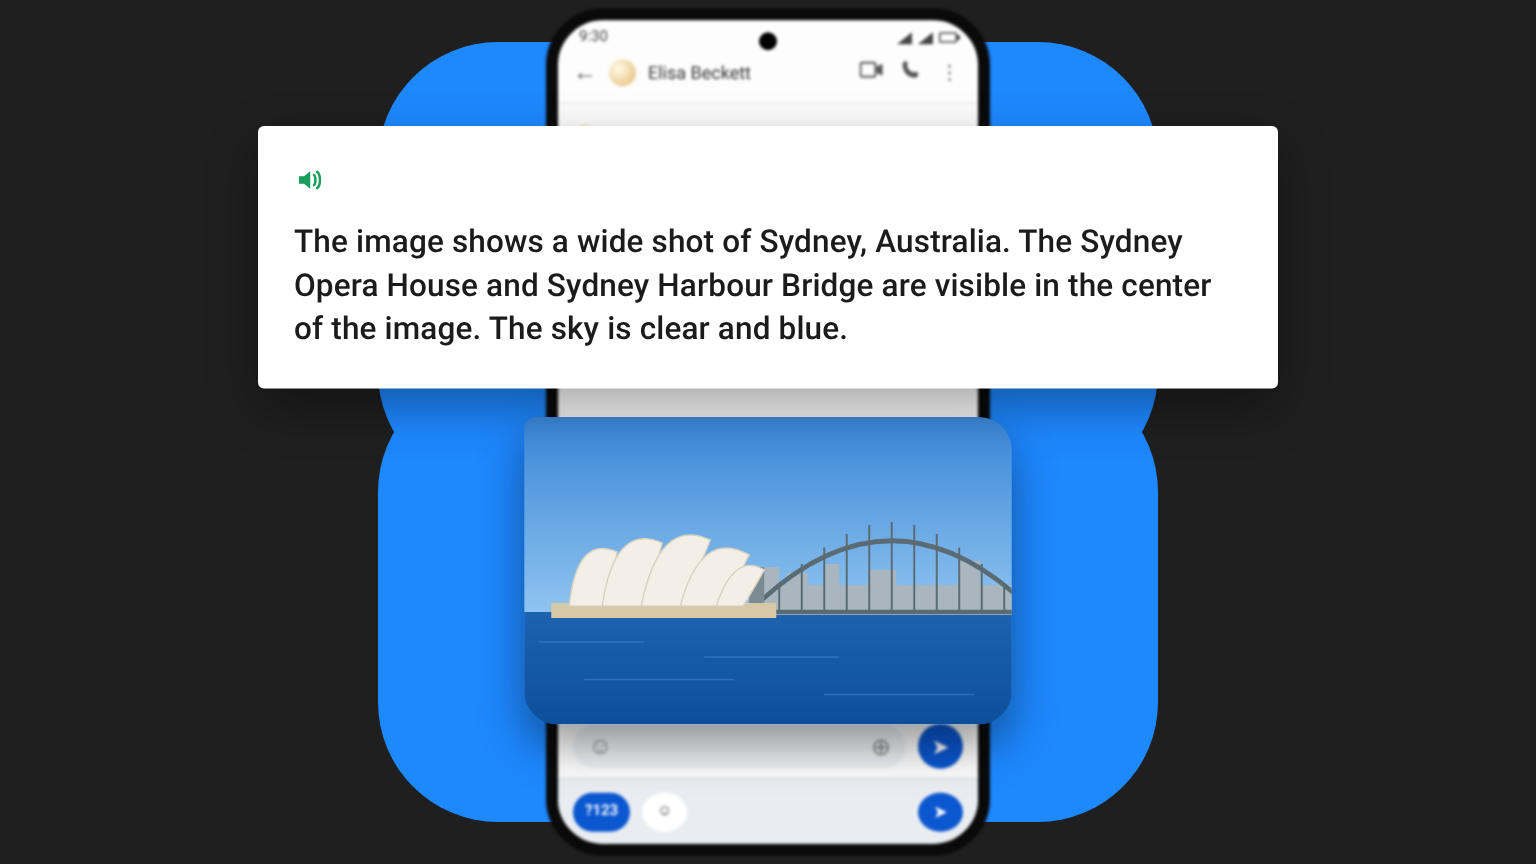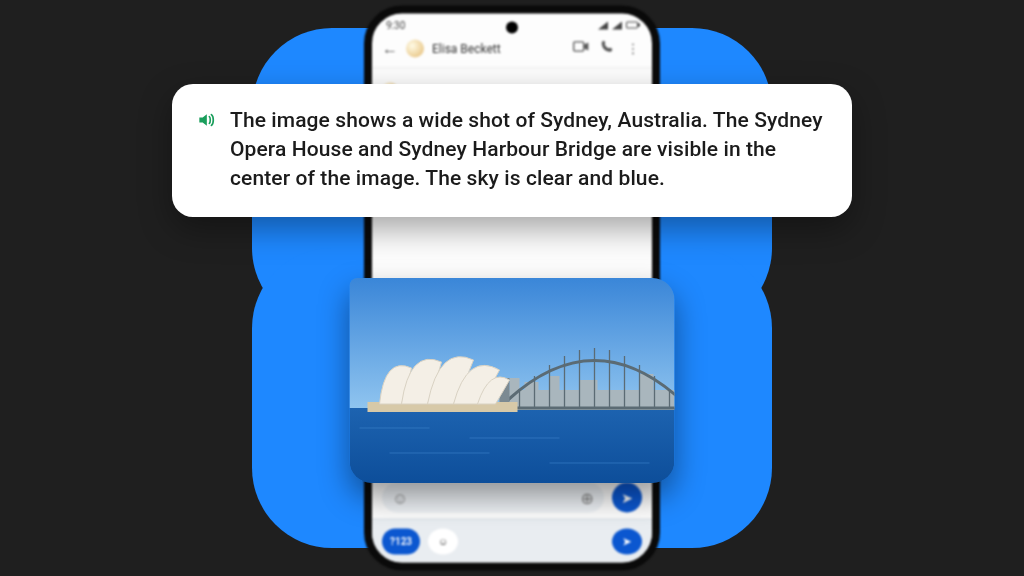--- a/index.html
+++ b/index.html
@@ -131,25 +131,26 @@
   .kbd-chip.light { background:#fff; color:#444; }
   .kbd-chip.round { width:30px; padding:0; border-radius:50%; }
 
   
   .callout {
     position: absolute;
     left: 50%; top: 84px;
     transform: translateX(-50%);
     width: 680px;
     background: #ffffff;
-    border-radius: 21px;
+    border-radius: 4px;
     padding: 22px 26px 24px 24px;
     box-shadow: 0 12px 32px rgba(0,0,0,.35);
     display: flex; gap: 14px;
     z-index: 20;
+    flex-direction: column;
   }
   .callout .spk {
     flex: 0 0 20px;
     color: #1a9e5c;
     margin-top: 4px;
   }
   .callout p {
     font-size: 21px;
     line-height: 1.38;
     color: #1b1b1b;

